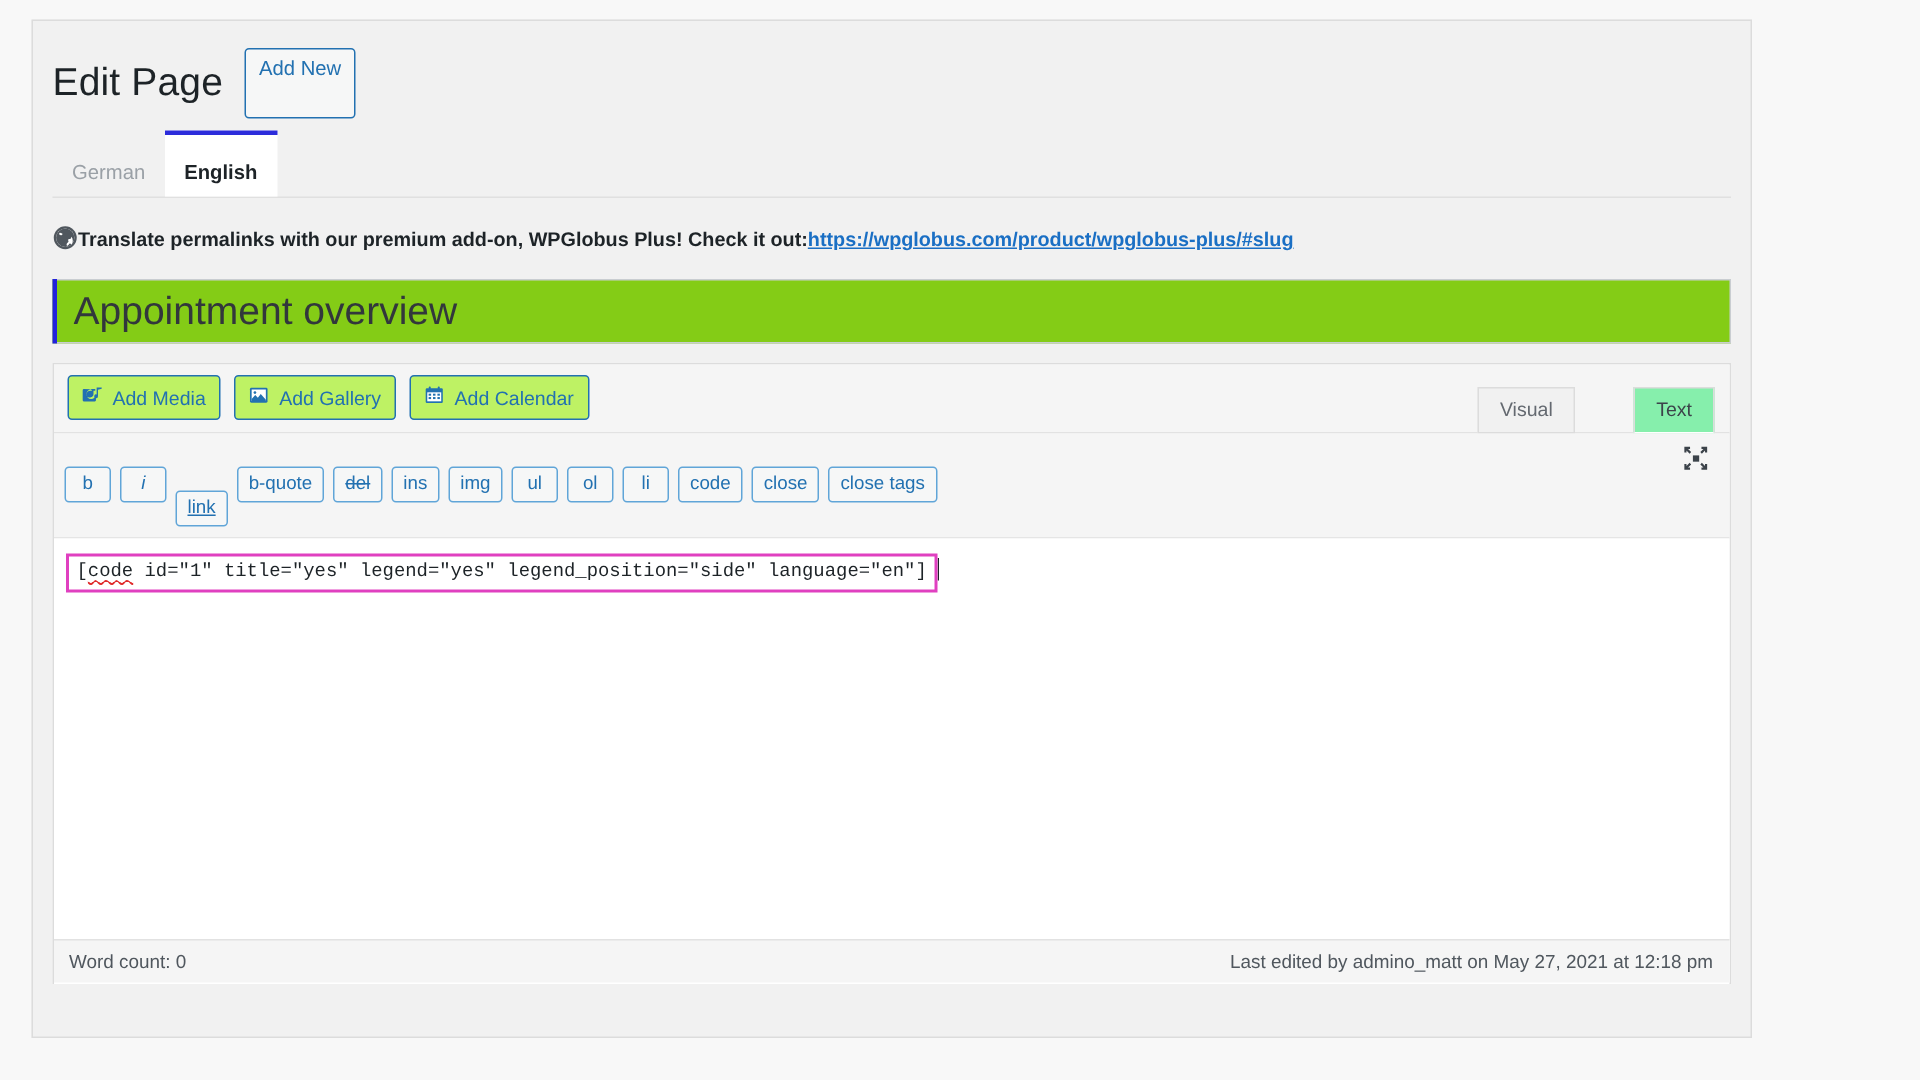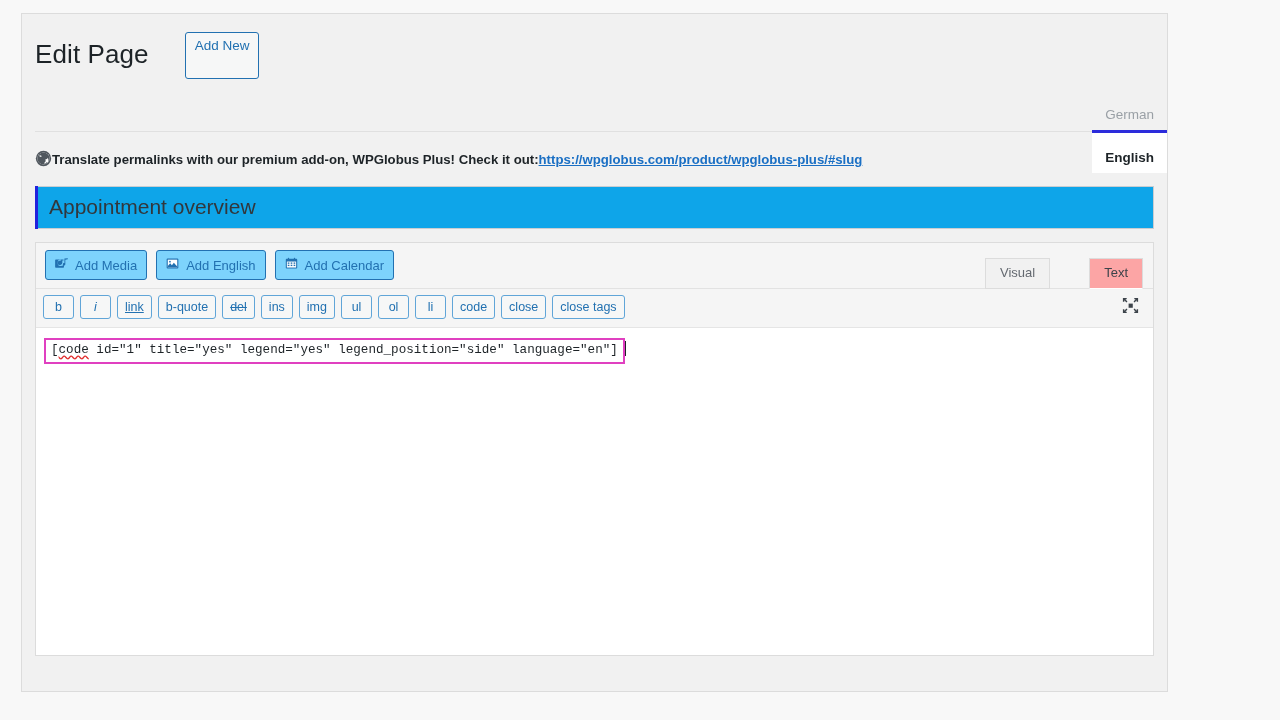--- a/index.html
+++ b/index.html
@@ -26,21 +26,20 @@
     background: #f1f1f1;
     border: 1px solid #dcdcdc;
     box-sizing: border-box;
   }
 
   
   .page-head {
     display: flex;
     align-items: center;
     padding: 18px 0 0 13px;
-    gap: 22px;
   }
   .page-title {
     font-size: 26px;
     font-weight: 400;
     color: #1d2327;
     line-height: 1.3;
     margin: 0;
     letter-spacing: .1px;
   }
   .page-title-action {
@@ -55,21 +54,20 @@
     cursor: pointer;
     white-space: nowrap;
   }
 
   
   .lang-tabs {
     display: flex;
     align-items: flex-end;
     margin: 22px 0 0 13px;
     height: 30px;
-    flex-direction: column;
   }
   .lang-tab {
     padding: 6px 13px 7px;
     font-size: 13.5px;
     color: #9aa0a6;
     background: transparent;
     border: none;
     cursor: pointer;
     line-height: 1.2;
     position: relative;
@@ -108,23 +106,23 @@
   .title-wrap {
     margin: 16px 13px 0 13px;
     position: relative;
   }
   .title-input {
     width: 100%;
     box-sizing: border-box;
     height: 43px;
     padding: 4px 8px 4px 14px;
     font-family: "Liberation Sans", sans-serif;
-    font-size: 21px;
+    font-size: 26px;
     color: #32373c;
-    background: #0ea5e9;
+    background: #84cc16;
     border: 1px solid #c9cdd1;
     border-left: none;
     outline: none;
     border-radius: 0;
   }
   .title-caret {
     position: absolute;
     left: 0; top: 0;
     width: 3px; height: 43px;
     background: #2222dd;
@@ -149,21 +147,21 @@
     border-bottom: 1px solid #e2e2e2;
     position: relative;
   }
   .btn-media {
     display: inline-flex;
     align-items: center;
     gap: 6px;
     height: 28px;
     padding: 0 9px 0 8px;
     margin-right: 9px;
-    background: #7dd3fc;
+    background: #bef264;
     border: 1px solid #2271b1;
     border-radius: 3px;
     color: #2271b1;
     font-size: 13px;
     cursor: pointer;
     white-space: nowrap;
   }
   .mode-tabs {
     position: absolute;
     right: 10px;
@@ -177,21 +175,21 @@
     font-size: 13px;
     color: #646970;
     background: #f1f1f1;
     border: 1px solid #dcdcdc;
     border-bottom-color: #dcdcdc;
     cursor: pointer;
     margin-left: -1px;
     line-height: 1.2;
   }
   .mode-tab.active {
-    background: #fca5a5;
+    background: #86efac;
     border-bottom-color: #fff;
     color: #3c434a;
   }
 
   
   .quicktags {
     display: flex;
     align-items: center;
     padding: 6px 8px 7px 7px;
     background: #f5f5f5;
@@ -210,21 +208,21 @@
     background: #f6f7f7;
     border: 1px solid #60a5d8;
     border-radius: 3px;
     color: #2271b1;
     font-size: 12.5px;
     line-height: 1;
     cursor: pointer;
     white-space: nowrap;
   }
   .qt.italic { font-style: italic; }
-  .qt.underline { text-decoration: underline; }
+  .qt.underline { text-decoration: underline; margin-top: 32px; }
   .qt.strike { text-decoration: line-through; }
   .qt-fs {
     position: absolute;
     right: 10px;
     top: 4px;
     width: 26px; height: 26px;
     display: flex; align-items: center; justify-content: center;
     cursor: pointer;
   }
 
@@ -326,21 +324,21 @@
 
       <span class="btn-media">
         <span>
           <svg width="15" height="15" viewBox="0 0 20 20">
             <rect x="2.2" y="3.4" width="15.6" height="13.2" rx="1.2" fill="#2271b1"></rect>
             <rect x="3.7" y="4.9" width="12.6" height="10.2" fill="#ffffff"></rect>
             <path d="M3.7 13.3l3.2-3.6 2.3 2.6 2.6-3.4 4.5 5.2v.9H3.7z" fill="#2271b1"></path>
             <circle cx="6.6" cy="7.6" r="1.2" fill="#2271b1"></circle>
           </svg>
         </span>
-        <span>Add English</span>
+        <span>Add Gallery</span>
       </span>
 
       <span class="btn-media">
         <span>
           <svg width="15" height="15" viewBox="0 0 20 20">
             <rect x="2.4" y="3.8" width="15.2" height="13" rx="1.1" fill="#2271b1"></rect>
             <rect x="3.8" y="7.4" width="12.4" height="8" fill="#ffffff"></rect>
             <rect x="5.0" y="8.6" width="2.2" height="1.8" fill="#2271b1"></rect>
             <rect x="8.9" y="8.6" width="2.2" height="1.8" fill="#2271b1"></rect>
             <rect x="12.8" y="8.6" width="2.2" height="1.8" fill="#2271b1"></rect>
@@ -383,14 +381,18 @@
           <path d="M2 18h4v-1.5H4.6l2.2-2.2-1.1-1.1-2.2 2.2V14H2z" fill="#3c434a"></path>
           <path d="M18 18h-4v-1.5h1.4l-2.2-2.2 1.1-1.1 2.2 2.2V14H18z" fill="#3c434a"></path>
         </svg>
       </span>
     </div>
 
     <div class="code-area">
       <span class="shortcode-box"><span>[</span><span class="misspell">code</span><span> id="1" title="yes" legend="yes" legend_position="side" language="en"]</span></span><span class="text-caret"></span>
     </div>
 
+    <div class="editor-foot">
+      <span>Word count: 0</span>
+      <span>Last edited by admino_matt on May 27, 2021 at 12:18 pm</span>
+    </div>
   </div>
 </div>
 
 </body></html>

